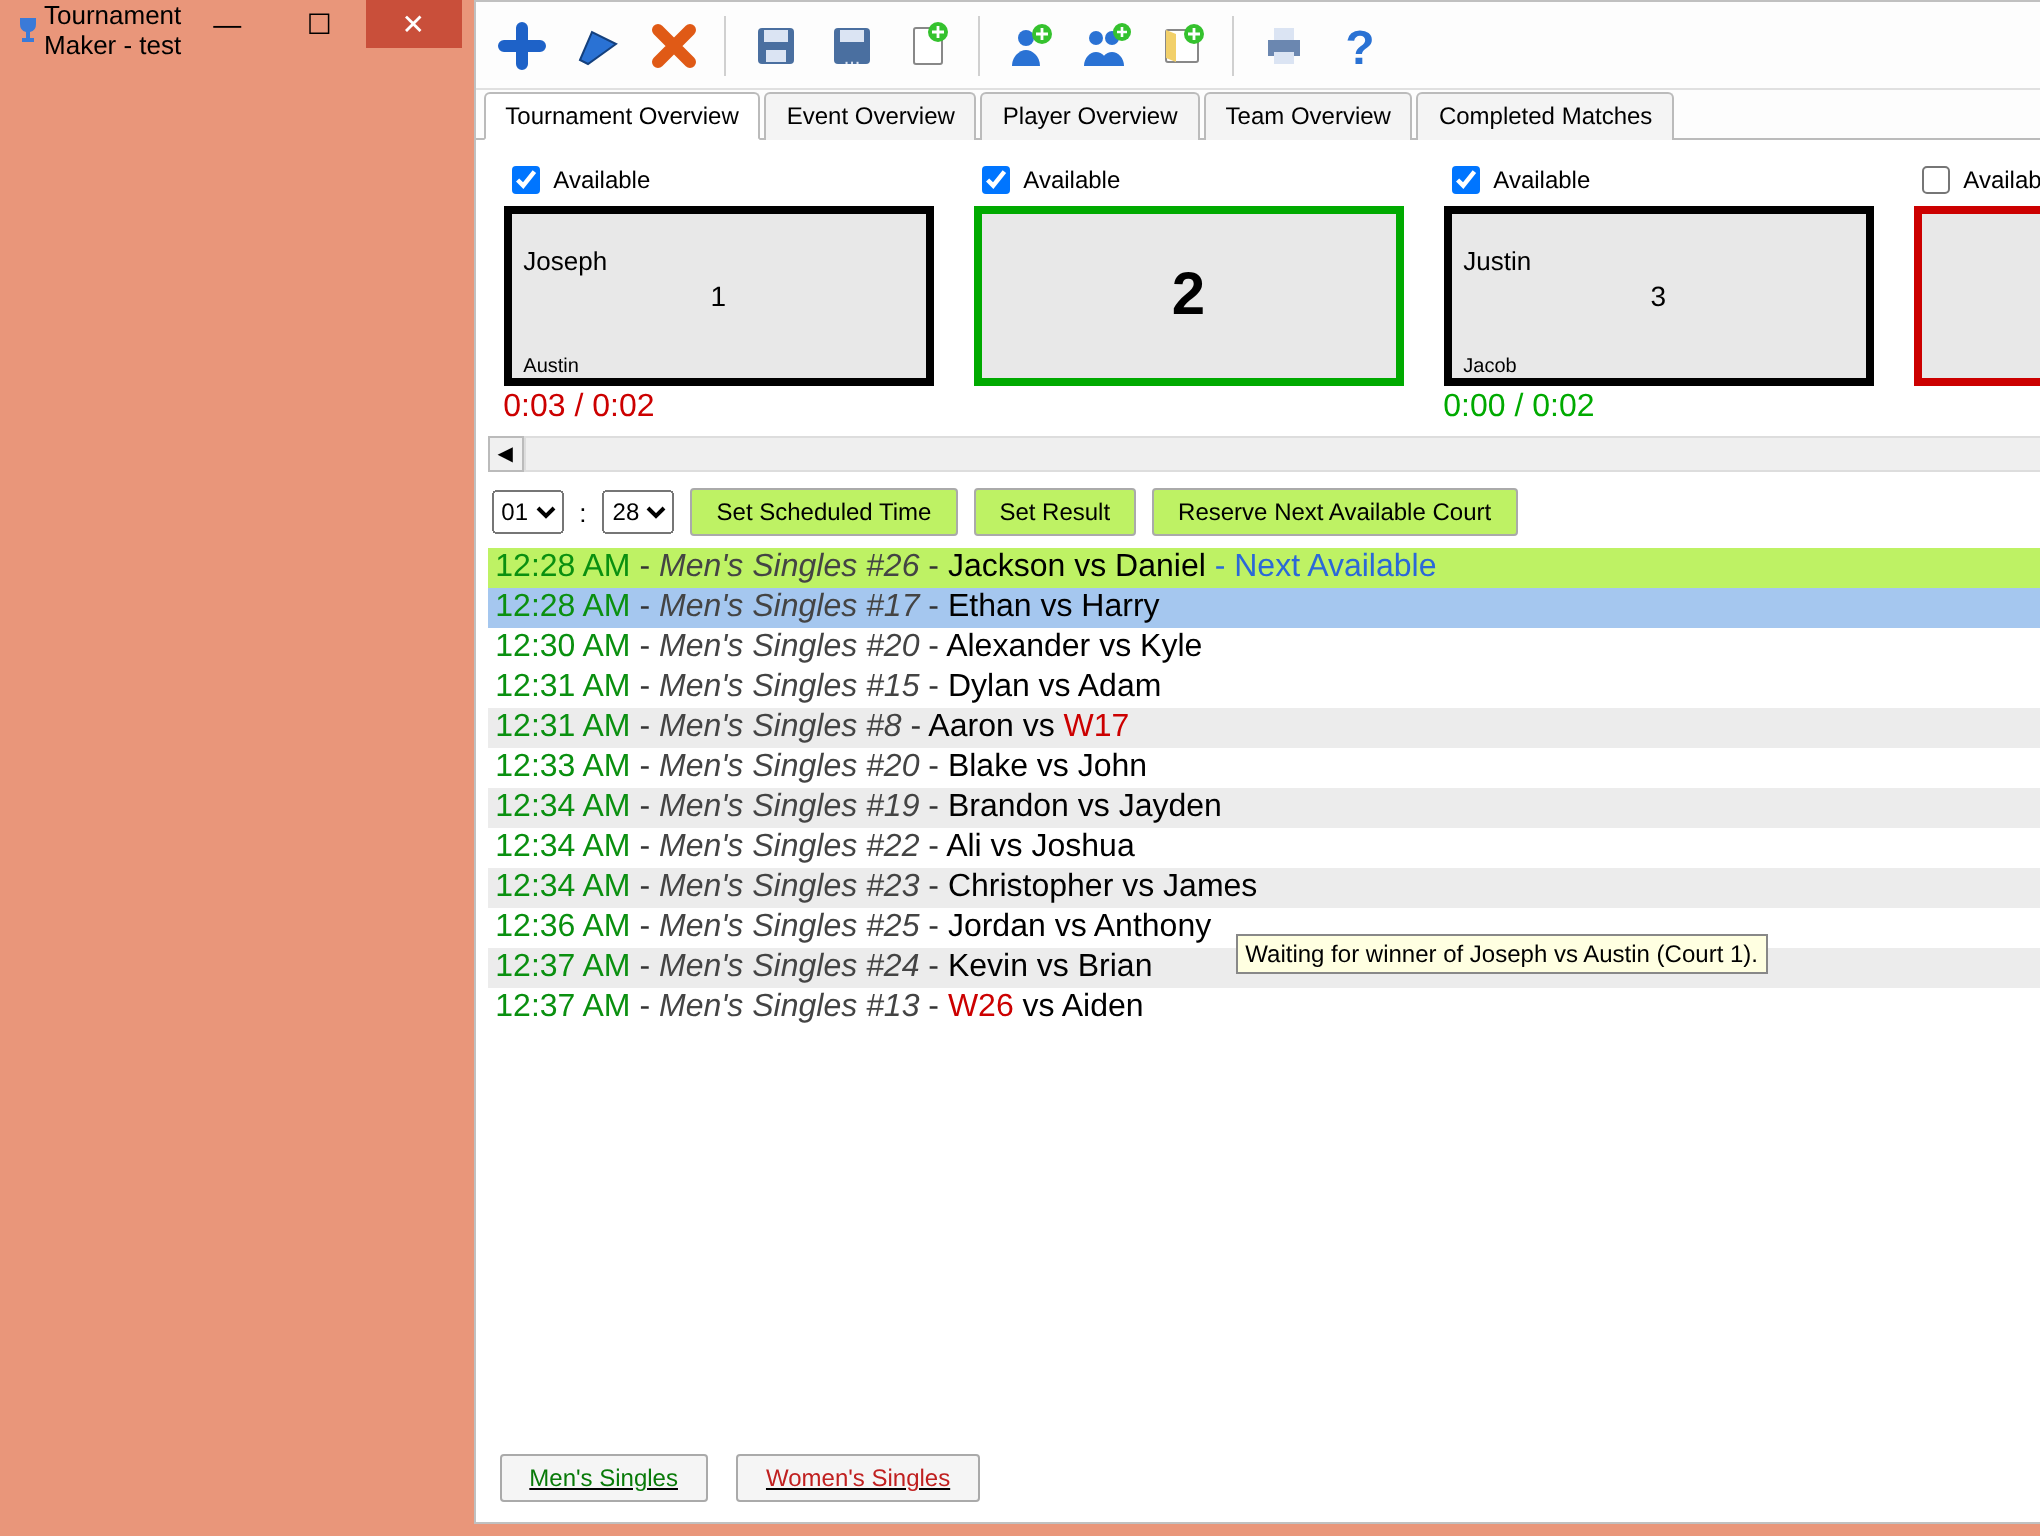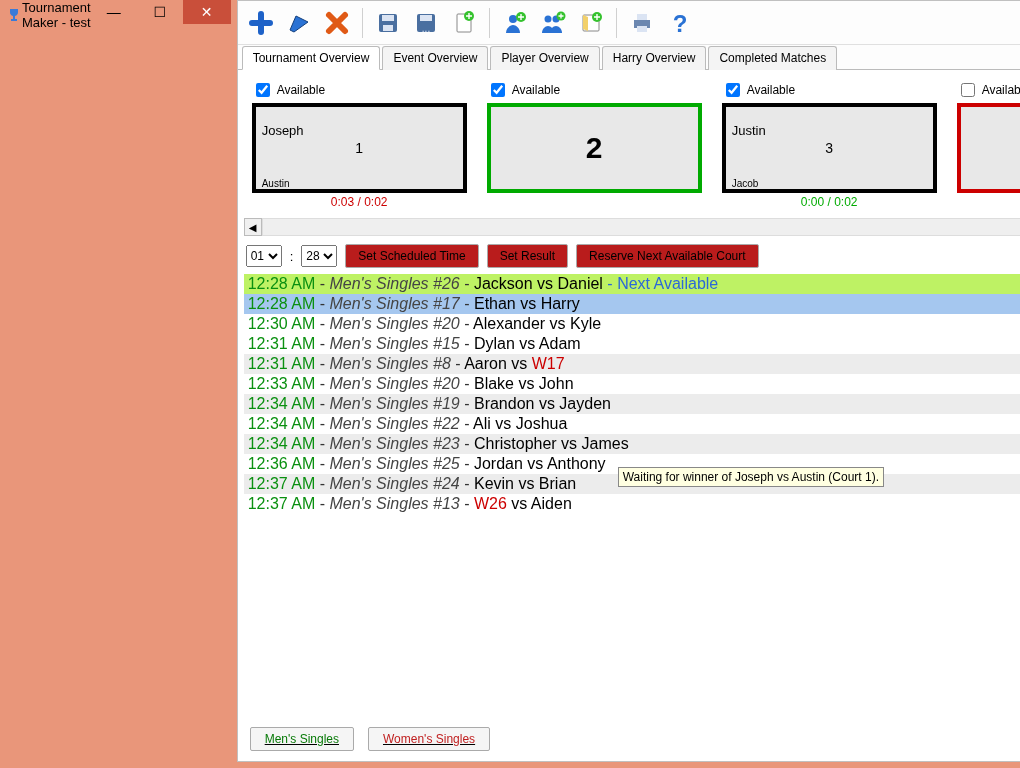--- a/index.html
+++ b/index.html
@@ -22,29 +22,29 @@
   .courts { display:flex; gap:20px; padding:2px 8px 4px 8px; overflow:hidden; }
   .court { width:215px; display:flex; flex-direction:column; flex-shrink:0; }
   .court-hdr { display:flex; align-items:center; gap:4px; font-size:12px; margin-bottom:3px; }
   .court-box { height:90px; border:4px solid #000; background:#e8e8e8; position:relative; display:flex; flex-direction:column; justify-content:center; align-items:center; }
   .court-box.green { border-color:#0a0; }
   .court-box.red { border-color:#c00; }
   .court-box .num { font-size:30px; font-weight:bold; }
   .court-box .p1 { position:absolute; top:16px; left:6px; font-size:13px; }
   .court-box .p2 { position:absolute; bottom:0; left:6px; font-size:10px; }
   .court-box .mid { font-size:14px; }
-  .court-time { text-align:center; font-size:12px; margin-top:2px; height:15px; }
+  .court-time { text-align:left; font-size:16px; margin-top:2px; height:15px; }
   .court-time.red { color:#c00; }
   .court-time.green { color:#0a0; }
   .hscroll { display:flex; align-items:center; margin:4px 0 8px 0; height:18px; }
   .scrollbtn { width:18px; height:18px; background:#f0f0f0; border:1px solid #bbb; font-size:10px; display:flex; align-items:center; justify-content:center; cursor:pointer; }
   .scrolltrack { flex:1; height:18px; background:#efefef; border:1px solid #ddd; }
   .actionrow { display:flex; gap:8px; align-items:center; margin-bottom:6px; padding:0 2px; }
   .sel { height:22px; font-size:12px; }
-  .abtn { height:24px; padding:0 12px; font-size:12px; background:#b91c1c; border:1px solid #aaa; border-radius:2px; cursor:pointer; }
+  .abtn { height:24px; padding:0 12px; font-size:12px; background:#bef264; border:1px solid #aaa; border-radius:2px; cursor:pointer; }
   .matchlist { flex:1; background:#fff; overflow:hidden; }
   .mrow { font-size:16px; padding:1px 4px; white-space:nowrap; position:relative; }
   .mrow.greenbg { background:#bef264; }
   .mrow.bluebg { background:#a5c7ef; }
   .mrow.graybg { background:#ececec; }
   .mrow .time { color:#0a9010; }
   .mrow .ev { font-style:italic; color:#444; }
   .mrow .dash { color:#333; }
   .mrow .next { color:#2b68d8; }
   .mrow .wred { color:#c00; }
@@ -153,21 +153,21 @@
           <svg width="24" height="24">
             <text x="12" y="21" font-size="24" font-weight="bold" fill="#2a72d4" text-anchor="middle">?</text>
           </svg>
         </button>
     </div>
 
     <div class="tabs">
       <div class="tab active">Tournament Overview</div>
       <div class="tab">Event Overview</div>
       <div class="tab">Player Overview</div>
-      <div class="tab">Harry Overview</div>
+      <div class="tab">Team Overview</div>
       <div class="tab">Completed Matches</div>
     </div>
 
     <div class="content">
 
       <div class="courts">
         <div class="court">
           <div class="court-hdr">
               <input type="checkbox" checked="" style="">
               <span>Available</span>

